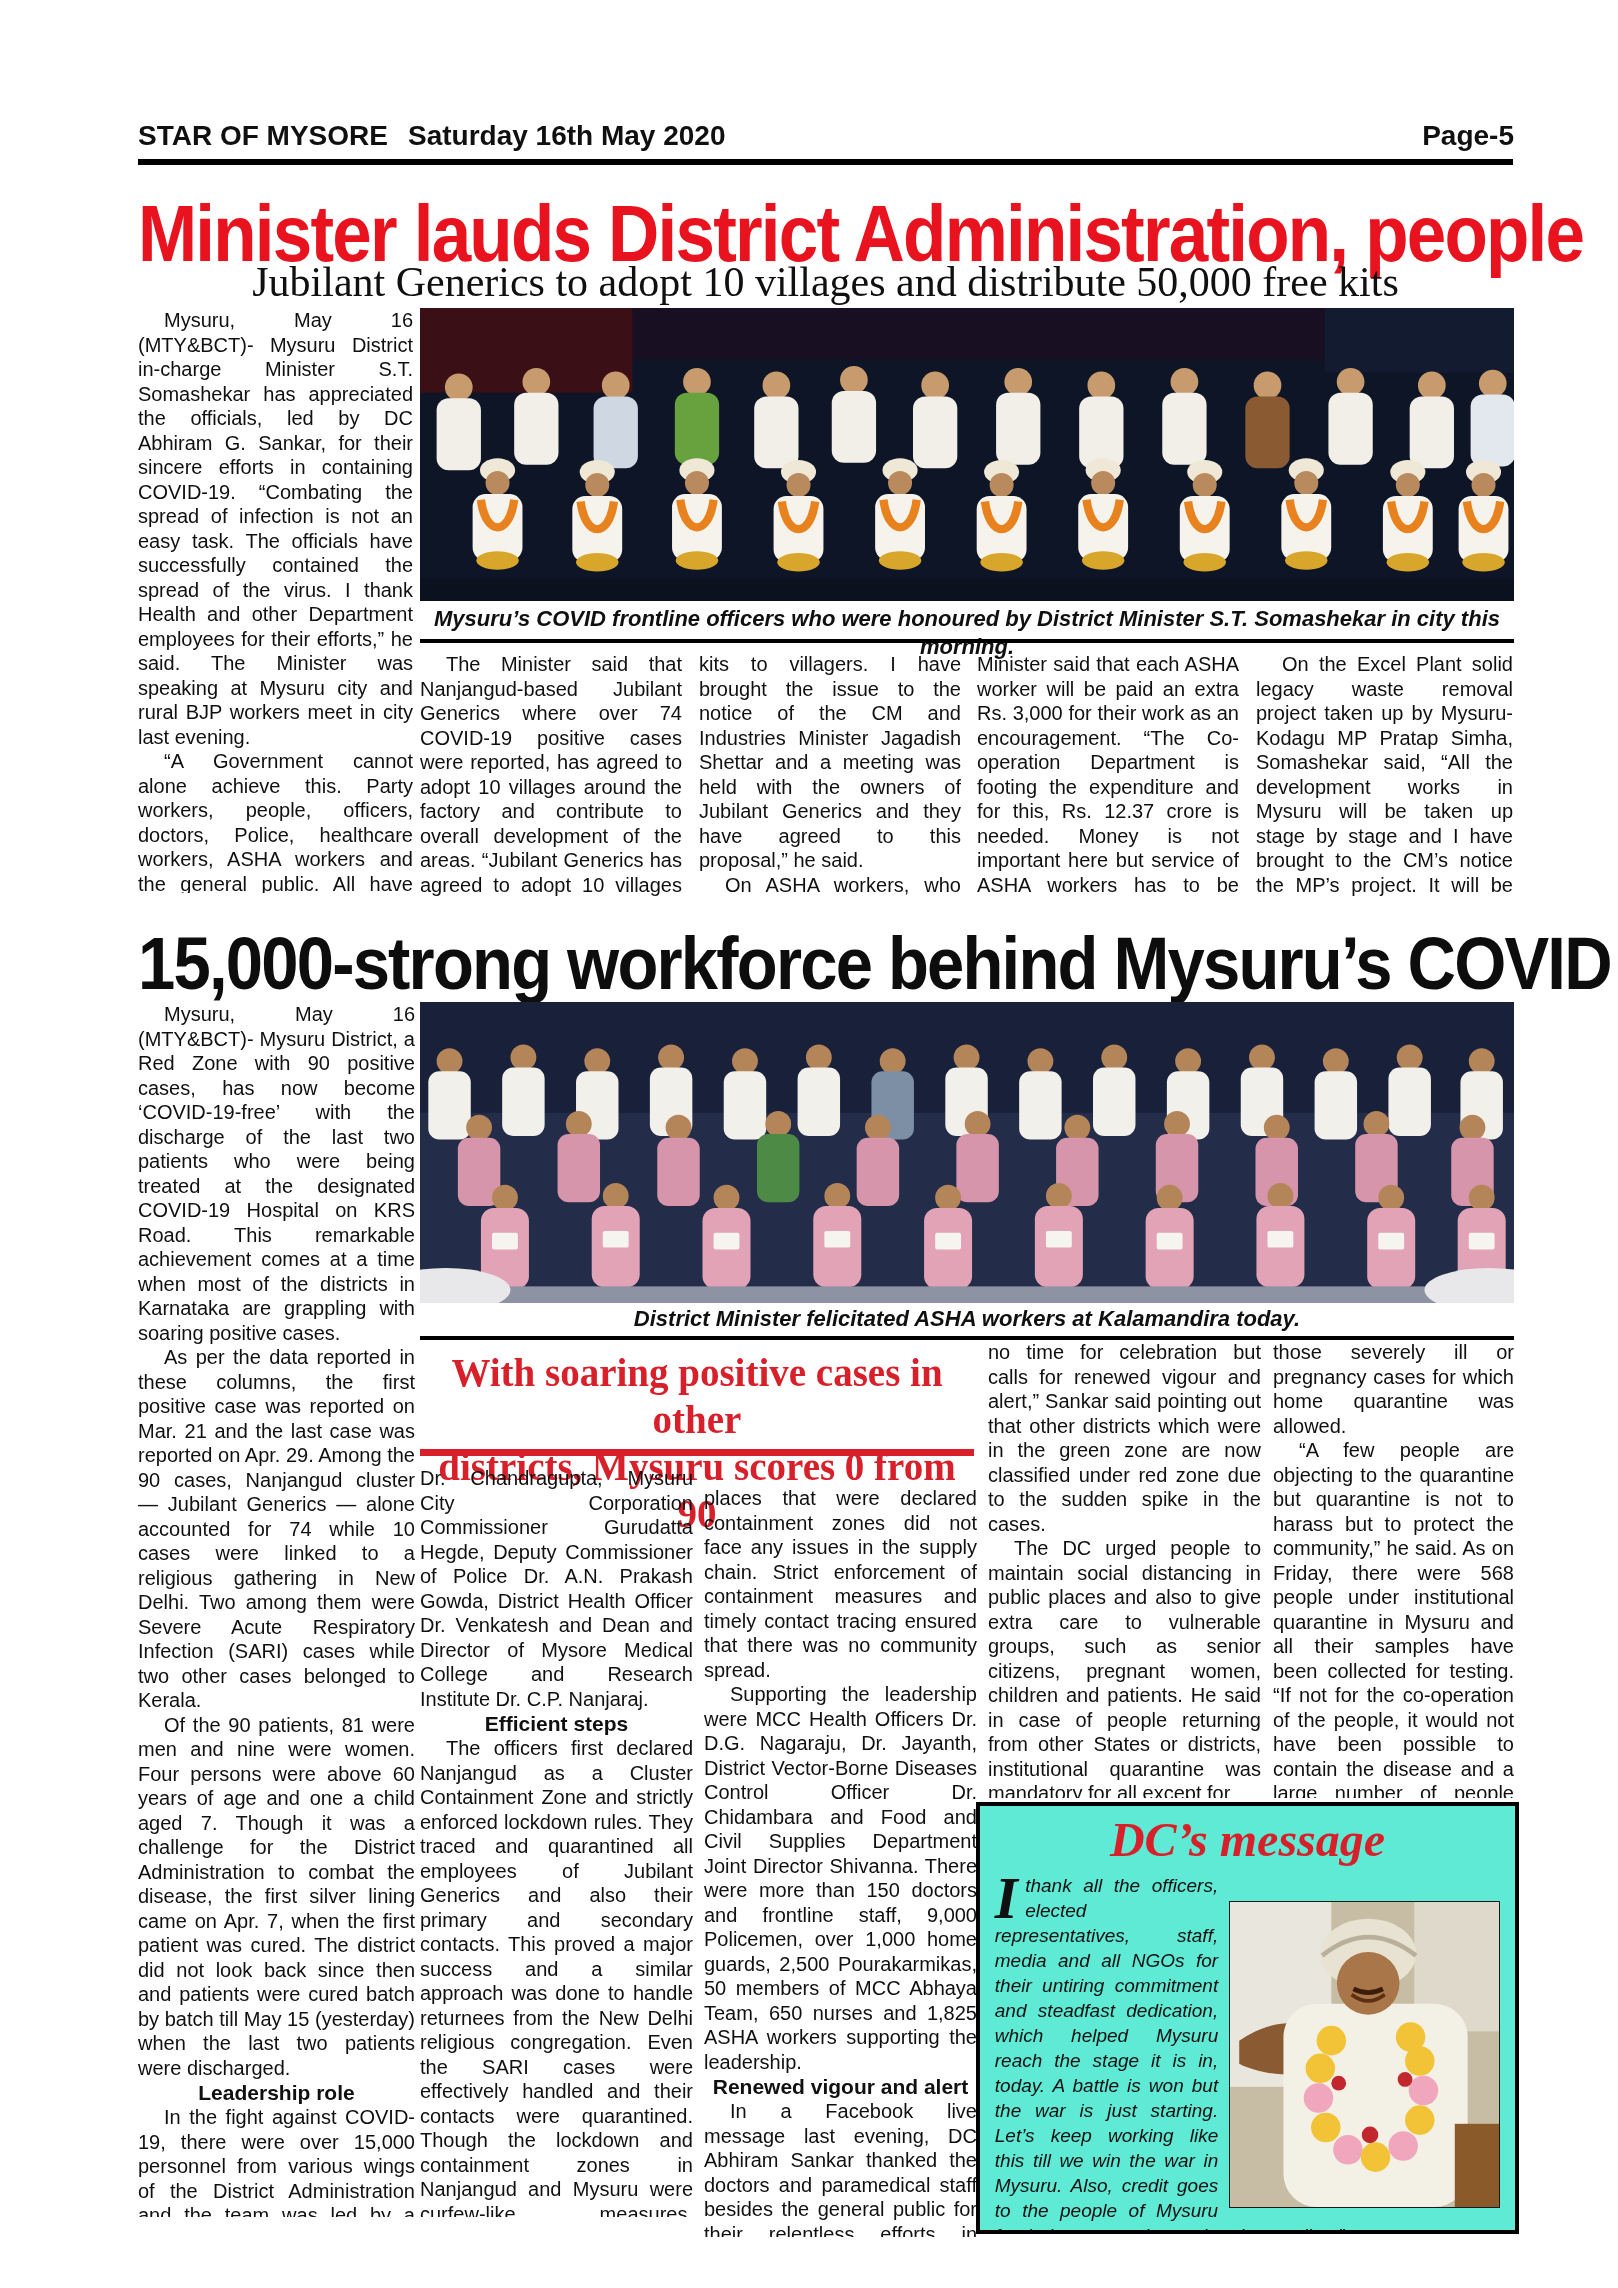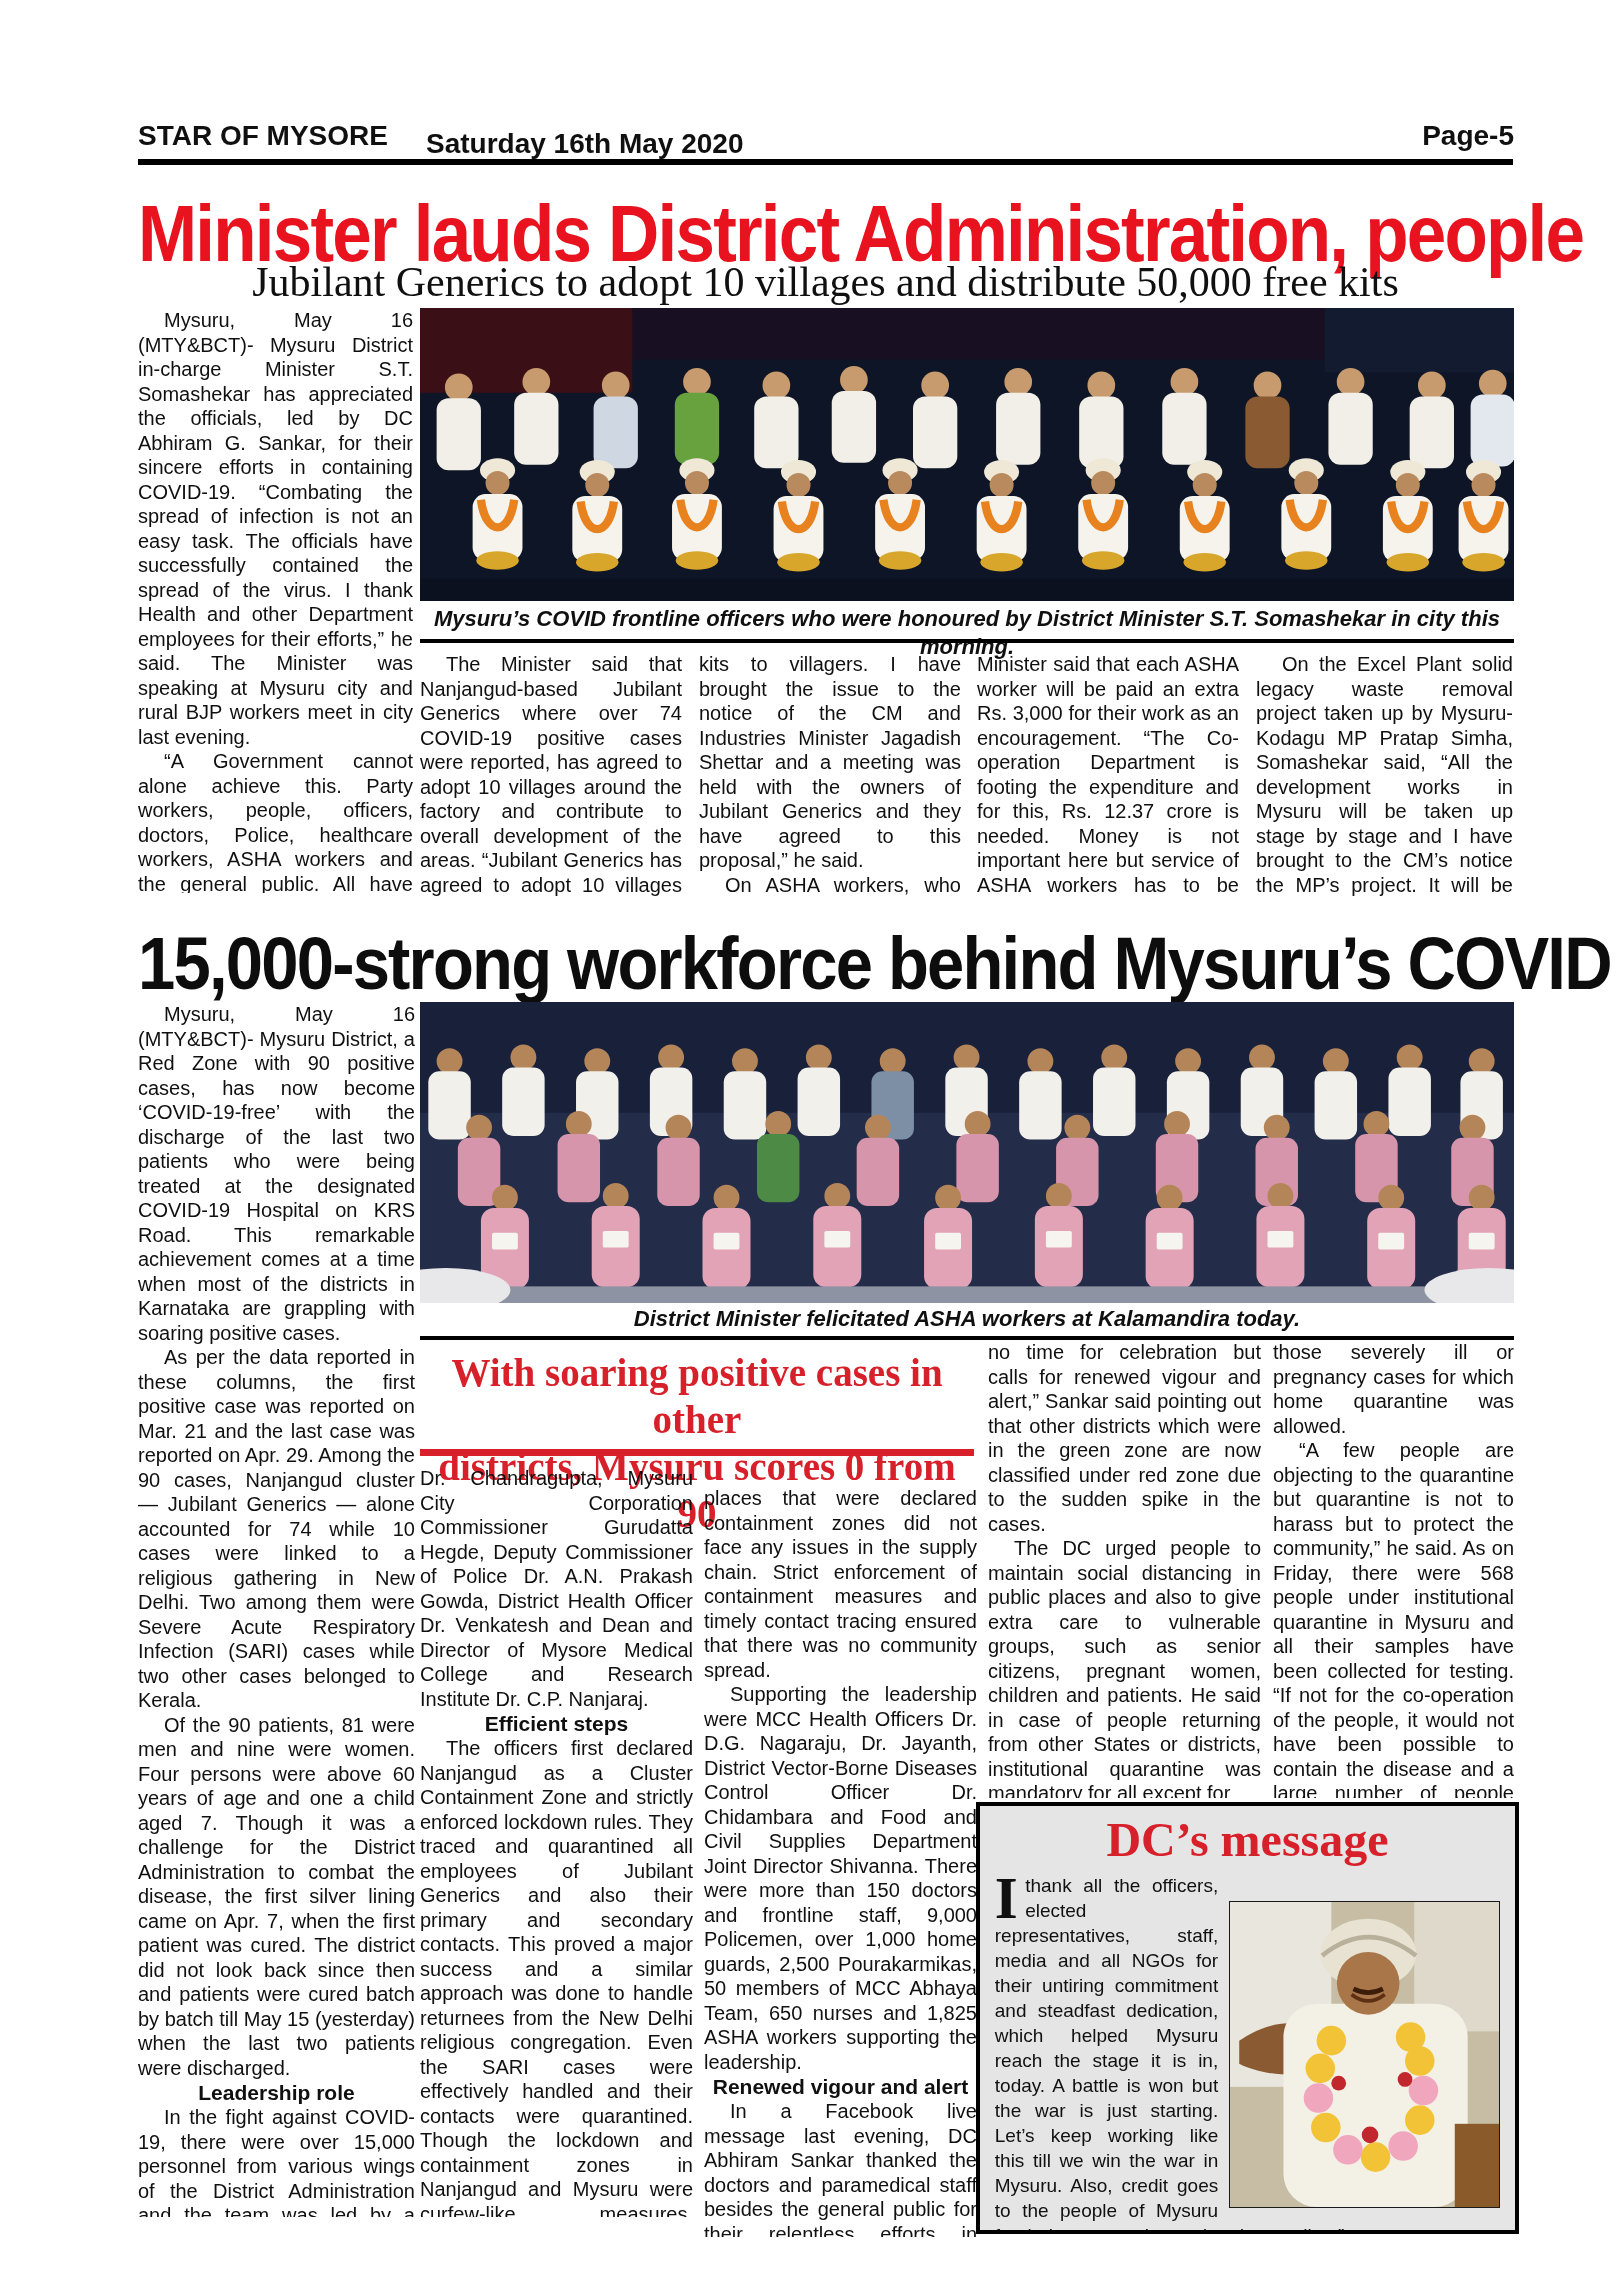--- a/index.html
+++ b/index.html
@@ -24,37 +24,37 @@
   .col p{margin:0;font-size:20px;line-height:24.5px;text-align:justify;text-indent:26px;}
   .col p.noind{text-indent:0;}
   .col .subh{margin:0;font-size:21px;line-height:25px;font-weight:bold;text-align:center;text-indent:0;}
   
   .caption{font-style:italic;font-weight:bold;font-size:22px;line-height:28px;text-align:center;}
   
   .redhead{font-family:"Liberation Serif",serif;font-weight:bold;color:#d8202a;
            font-size:39px;line-height:47px;text-align:center;}
   .redbar{background:#d8202a;}
   
-  .dcbox{border:4.6px solid #000;background:#e5e5e5;box-sizing:border-box;
-         padding:7.4px 14.8px 9.2px 14.8px;overflow:hidden;}
+  .dcbox{border:4.6px solid #000;background:#5eead4;box-sizing:border-box;
+         padding:7.4px 14.8px 9.2px 14.8px;overflow:hidden;font-style:italic;}
   .dctitle{font-family:"Liberation Serif",serif;font-weight:bold;color:#d8202a;
            font-size:48px;line-height:54px;text-align:center;margin:0 0 5.5px 0;}
   .dcphoto{float:right;width:269px;height:305px;margin:28px 0 0 11px;border:1.8px solid #1a1a1a;}
   .dcbody{font-size:19px;line-height:25px;text-align:justify;}
   .dropcap{float:left;font-family:"Liberation Serif",serif;font-weight:bold;
            font-size:59px;line-height:46px;margin:1.8px 7.4px 0 0;}
   svg{display:block;}
 </style>
 </head>
 <body>
 
 <div id="page">
 
   <div class="abs mast" style="left:138px;top:120px;">STAR OF MYSORE</div>
-  <div class="abs mast" style="left:426px;top:120px;margin-top:8px;">Saturday 16th May 2020</div>
+  <div class="abs mast" style="left:408px;top:120px;">Saturday 16th May 2020</div>
   <div class="abs mast" style="left:1403px;top:120px;width:111px;text-align:right;">Page-5</div>
   <div class="abs hrule" style="left:138px;top:159px;width:1375px;height:5.5px;"></div>
 
   <div class="abs h1wrap" style="left:138px;top:172px;width:1375px;">
     <span class="bigred">Minister lauds District Administration, people</span>
   </div>
   <div class="abs subtitle" style="left:138px;top:260px;width:1375px;">Jubilant Generics to adopt 10 villages and distribute 50,000 free kits</div>
 
   <div class="abs col" style="left:138px;top:308px;width:275px;height:585px;">
     <p>Mysuru, May 16 (MTY&amp;BCT)- Mysuru District in-charge Minister S.T. Somashekar has appreciated the officials, led by DC Abhiram G. Sankar, for their sincere efforts in containing COVID-19. “Combating the spread of infection is not an easy task. The officials have successfully contained the spread of the virus. I thank Health and other Department employees for their efforts,” he said. The Minister was speaking at Mysuru city and rural BJP workers meet in city last evening.</p>

